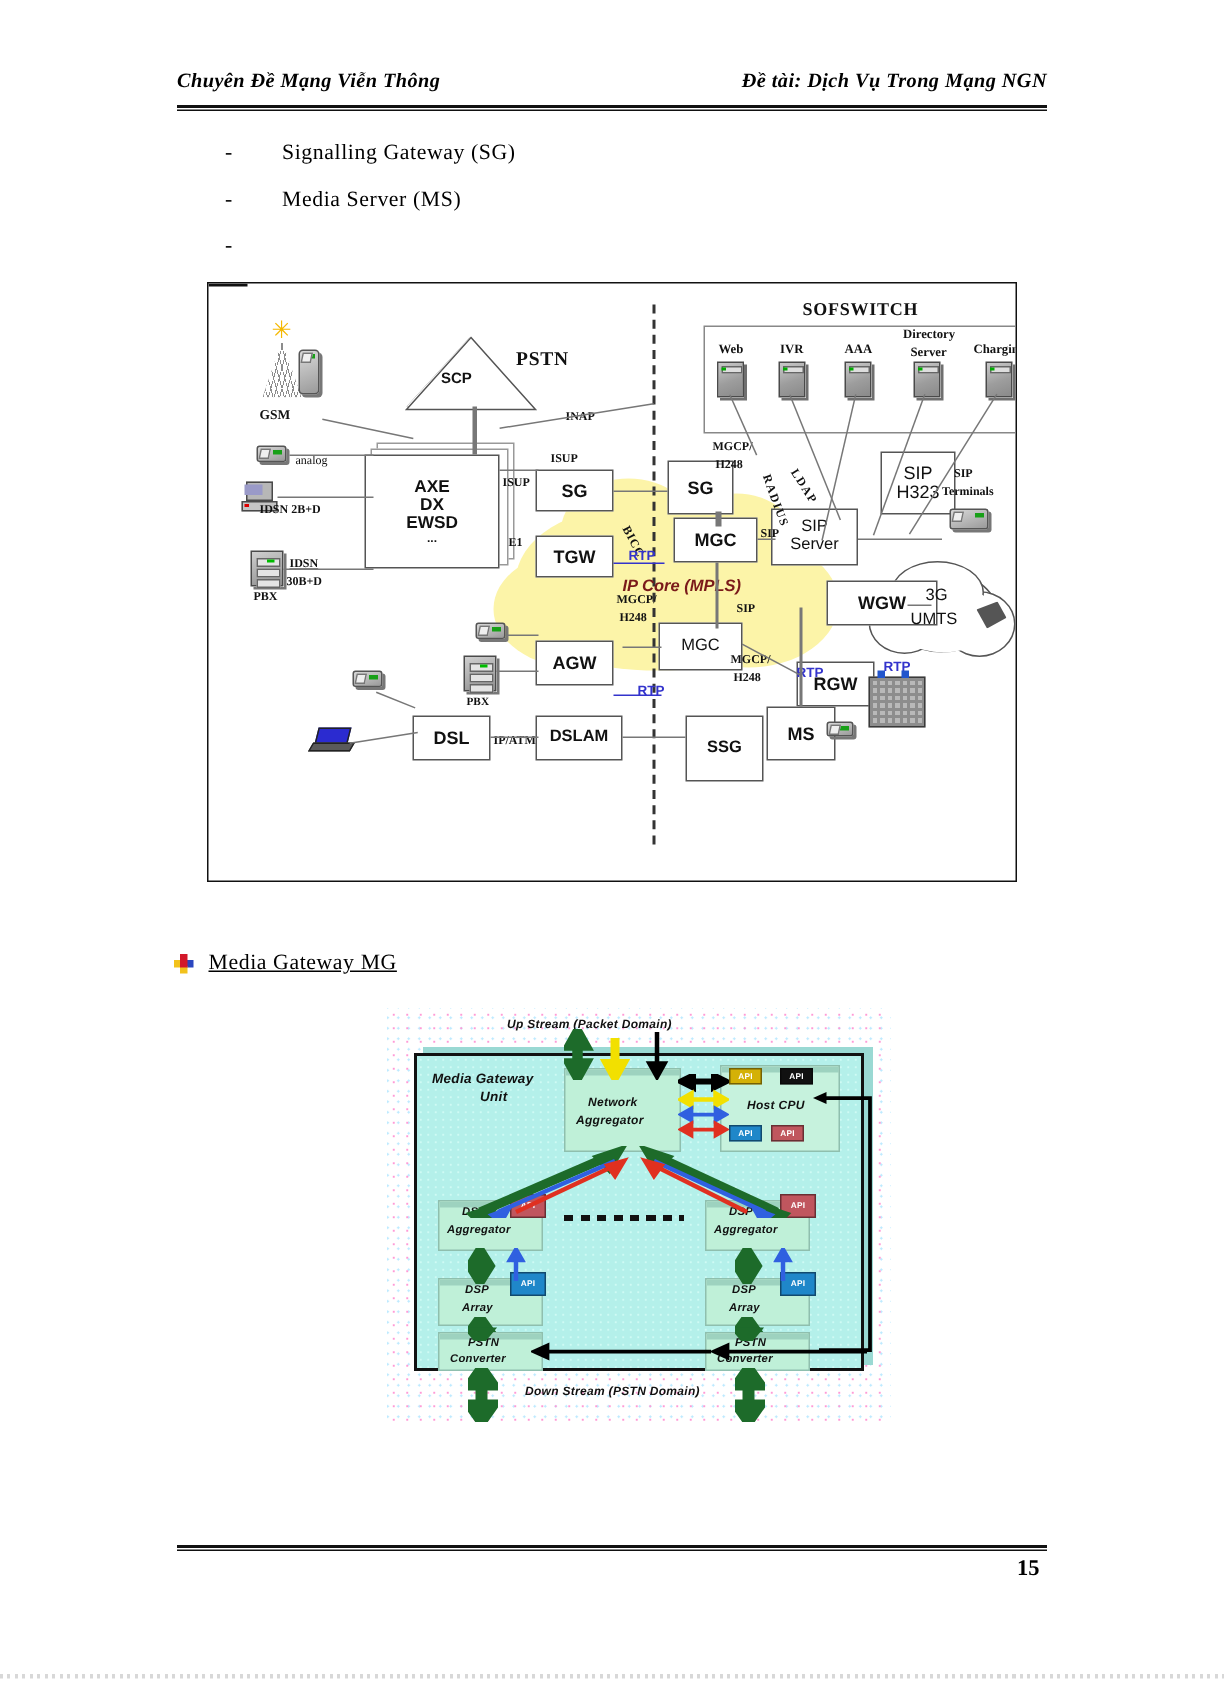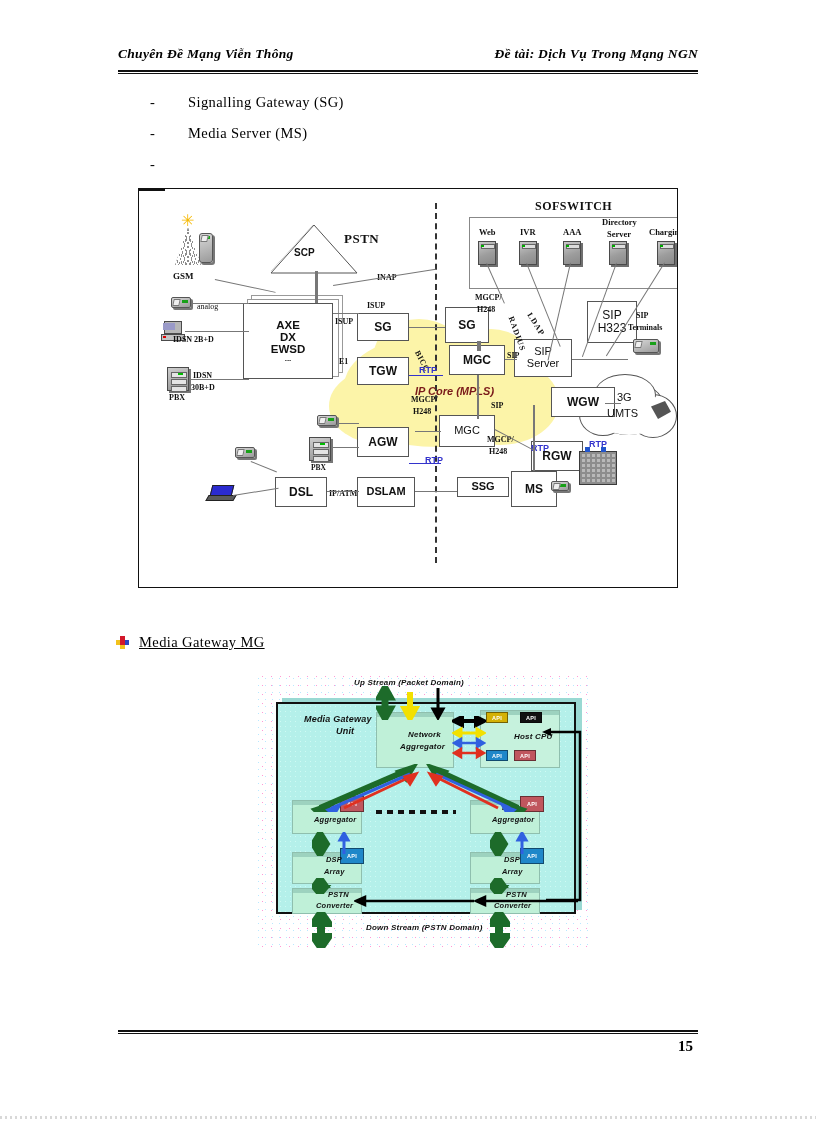--- a/index.html
+++ b/index.html
@@ -365,21 +365,20 @@
   .f2lbl {
     position: absolute;
     white-space: nowrap;
     font-size: 7.5px;
     font-weight: bold;
     color: #111;
     font-style: italic;
     letter-spacing: 0.2px;
     text-align: left;
     line-height: 1.15;
-    margin-left: 16px;
   }
   .f2block {
     position: absolute;
     background: #bff0d8;
     border: 1px solid #8fbfae;
     box-sizing: border-box;
     box-shadow: inset 0 4px 0 #9dd2bf;
   }
   .f2block.mint { background: #c6f2dd; }
   .apibox {
@@ -535,21 +534,21 @@
     <div class="line" style="left:46px;top:142px;width:64px;"></div>
     <div class="line" style="left:50px;top:190px;width:60px;"></div>
     <div class="line" style="left:76px;top:90px;width:62px;transform:rotate(12deg);"></div>
     <div class="line" style="left:176px;top:82px;width:3px;height:32px;"></div>
 
     <div class="box" style="left:218px;top:124px;width:52px;height:28px;">SG</div>
     <div class="box" style="left:218px;top:168px;width:52px;height:28px;">TGW</div>
     <div class="box" style="left:218px;top:238px;width:52px;height:30px;">AGW</div>
     <div class="box" style="left:136px;top:288px;width:52px;height:30px;">DSL</div>
     <div class="box small" style="left:218px;top:288px;width:58px;height:30px;font-size:11px;">DSLAM</div>
-    <div class="box" style="left:318px;top:288px;width:52px;height:20px;font-size:11px;">SSG</div>
+    <div class="box" style="left:318px;top:288px;width:52px;height:44px;font-size:11px;">SSG</div>
 
     <div class="lbl serif" style="left:238px;top:84px;">INAP</div>
     <div class="lbl serif" style="left:228px;top:112px;">ISUP</div>
     <div class="lbl serif" style="left:196px;top:128px;">ISUP</div>
     <div class="lbl serif" style="left:200px;top:168px;">E1</div>
     <div class="lbl serif" style="left:190px;top:300px;">IP/ATM</div>
 
     <div class="line" style="left:194px;top:124px;width:26px;"></div>
     <div class="thickline" style="left:194px;top:180px;width:26px;"></div>
     <div class="line" style="left:188px;top:302px;width:32px;"></div>
@@ -578,21 +577,21 @@
     <div class="box" style="left:300px;top:226px;width:56px;height:32px;font-size:11px;font-weight:normal;">MGC</div>
     <div class="box" style="left:372px;top:282px;width:46px;height:36px;">MS</div>
     <div class="box" style="left:375px;top:150px;width:58px;height:38px;flex-direction:column;font-size:11px;font-weight:normal;">
       <span>SIP</span>
       <span>Server</span>
     </div>
     <div class="box" style="left:448px;top:112px;width:50px;height:42px;flex-direction:column;font-size:12px;font-weight:normal;">
       <span>SIP</span>
       <span>H323</span>
     </div>
-    <div class="box" style="left:412px;top:198px;width:64px;height:30px;">WGW</div>
+    <div class="box" style="left:412px;top:198px;width:74px;height:30px;">WGW</div>
     <div class="box" style="left:392px;top:252px;width:52px;height:30px;">RGW</div>
 
     <div class="lbl" style="left:276px;top:196px;font-size:11px;font-style:italic;font-weight:bold;color:#7a1a1a;">IP Core (MPLS)</div>
 
     <div class="lbl serif" style="left:336px;top:104px;">MGCP/</div>
     <div class="lbl serif" style="left:338px;top:116px;">H248</div>
     <div class="lbl serif" style="left:368px;top:162px;">SIP</div>
     <div class="lbl serif" style="left:352px;top:212px;">SIP</div>
     <div class="lbl serif" style="left:348px;top:246px;">MGCP/</div>
     <div class="lbl serif" style="left:350px;top:258px;">H248</div>

